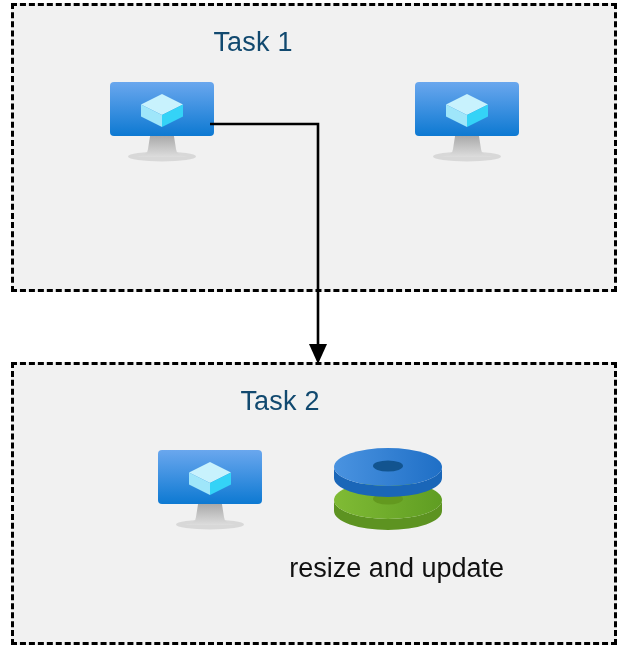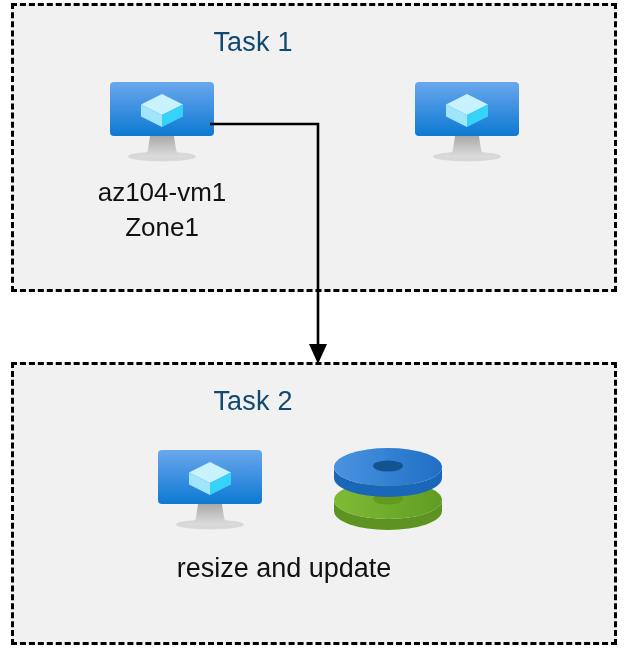--- a/index.html
+++ b/index.html
@@ -48,40 +48,40 @@
     position: absolute;
     width: 100%;
     text-align: center;
     color: #11496f;
     font-size: 27px;
     line-height: 32px;
     letter-spacing: 0.2px;
     white-space: nowrap;
   }
   #task1-title { left: 0; top: 26px; }
-  #task2-title { left: 0; top: 385px; }
+  #task2-title { left: 11px; top: 385px; padding-left: 16px; }
 
   
   .vm-label {
     position: absolute;
     text-align: center;
     color: #111111;
     font-size: 26px;
     line-height: 35px;
     white-space: pre-line;
   }
   #vm1-label { left: 42px;  top: 175px; width: 240px; }
   #vm2-label { left: 346px; top: 175px; width: 240px; }
 
   #resize-label {
     position: absolute;
     left: 64px;
     top: 551px;
     width: 440px;
-    text-align: center;
+    text-align: right;
     color: #111111;
     font-size: 27px;
     line-height: 34px;
     white-space: nowrap;
   }
 
   
   .icon-holder {
     position: absolute;
   }
@@ -128,22 +128,20 @@
       <path d="M44 50 h22 l3 19 q0 6 12 8 h-52 q12 -2 12 -8 z" fill="url(#std1)"></path>
       <rect x="3" y="2" width="104" height="54" rx="4" fill="url(#scr1)"></rect>
       <g>
         <polygon points="55,14 76,24.5 55,35 34,24.5" fill="#c8f2fd"></polygon>
         <polygon points="34,24.5 55,35 55,47 34,36.5" fill="#9fe6fa"></polygon>
         <polygon points="76,24.5 55,35 55,47 76,36.5" fill="#34d3f7"></polygon>
       </g>
     </svg>
   </div>
 
-  <div id="vm1-label" class="vm-label">az104-vm1
-Zone1</div>
 
   <div id="vm2-icon" class="icon-holder">
     <svg viewBox="0 0 110 82" xmlns="http://www.w3.org/2000/svg">
       <defs>
         <linearGradient id="scr2" x1="0" y1="0" x2="0" y2="1">
           <stop offset="0" stop-color="#6aa7ee"></stop>
           <stop offset="1" stop-color="#0d79d2"></stop>
         </linearGradient>
         <linearGradient id="std2" x1="0" y1="0" x2="0" y2="1">
           <stop offset="0" stop-color="#9b9b9b"></stop>

